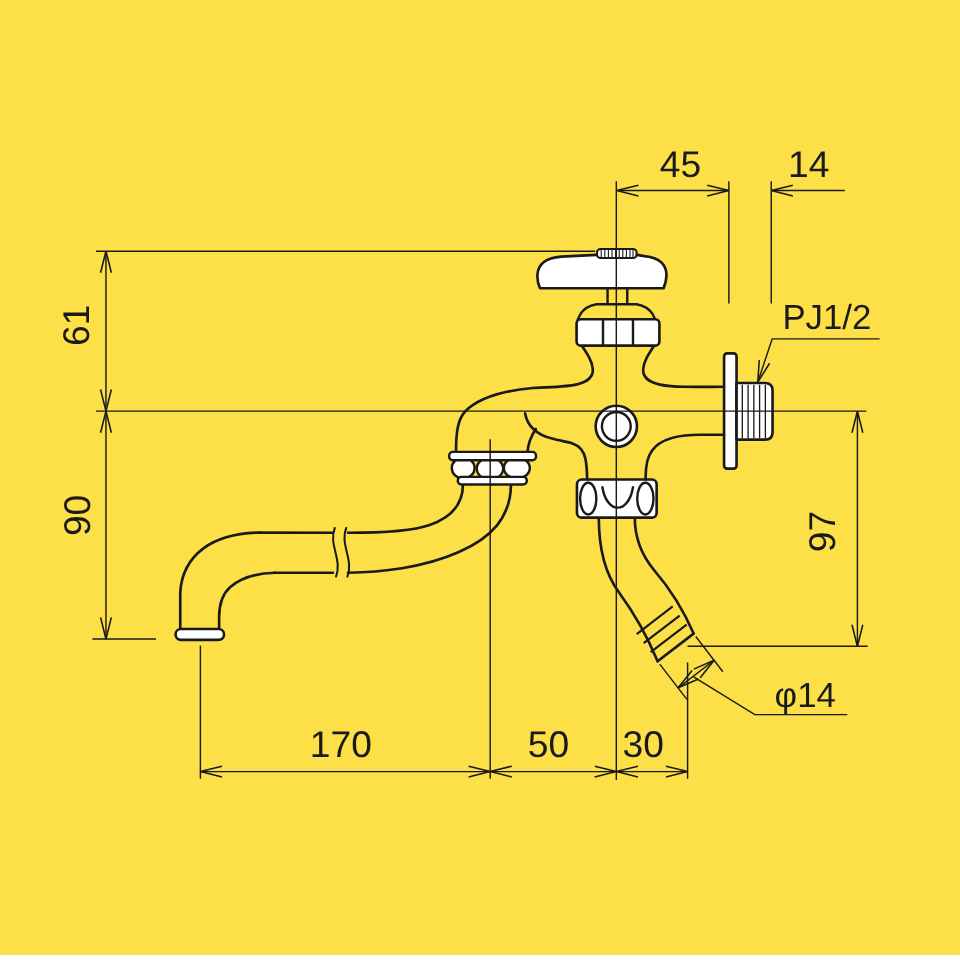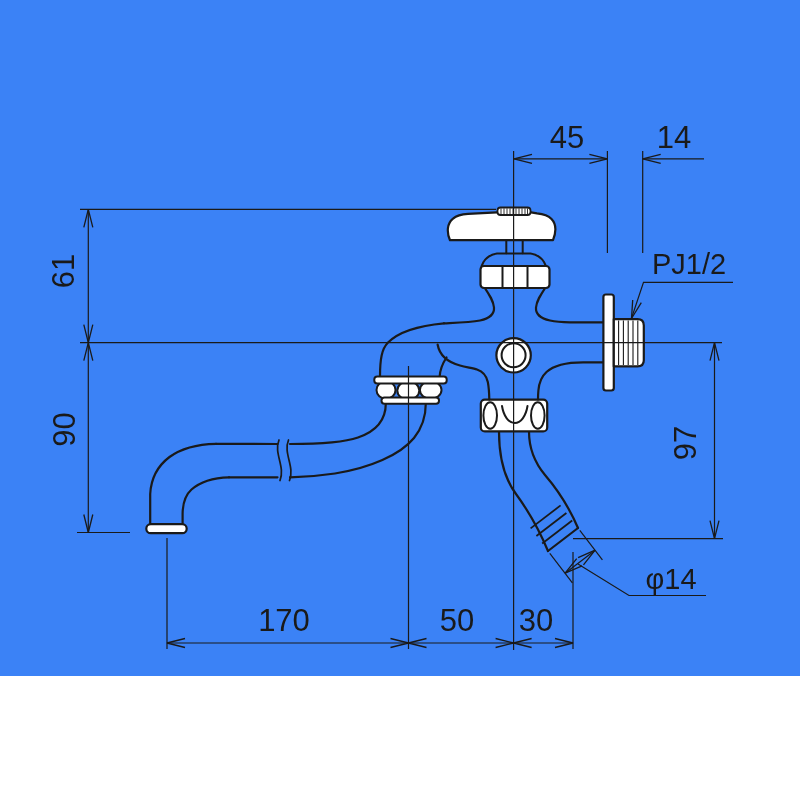--- a/index.html
+++ b/index.html
@@ -1,16 +1,16 @@
 <!DOCTYPE html>
 <html><head>
 <meta charset="utf-8">
 <style>
   html,body{margin:0;padding:0;background:#ffffff;}
-  .stage{width:800px;height:676px;position:relative;background:#3b82f6;overflow:hidden;}
+  .stage{width:800px;height:796px;position:relative;background:#fde047;overflow:hidden;}
   svg{display:block;}
   text{font-family:"Liberation Sans","DejaVu Sans",sans-serif;fill:#1a1a1a;}
   .dimtxt{font-size:31px;}
   .calltxt{font-size:29px;}
   .obj{stroke:#1a1a1a;stroke-width:2.2;fill:none;stroke-linecap:round;stroke-linejoin:round;}
   .objf{stroke:#1a1a1a;stroke-width:2.2;fill:#ffffff;stroke-linejoin:round;}
   .obj-thin{stroke:#1a1a1a;stroke-width:1.1;fill:none;}
   .thin{stroke:#1a1a1a;stroke-width:1.2;fill:none;}
   .arrow{stroke:#1a1a1a;stroke-width:1.3;fill:none;stroke-linejoin:miter;}
   .brk{stroke:#1a1a1a;stroke-width:1.7;fill:none;stroke-linecap:round;}

